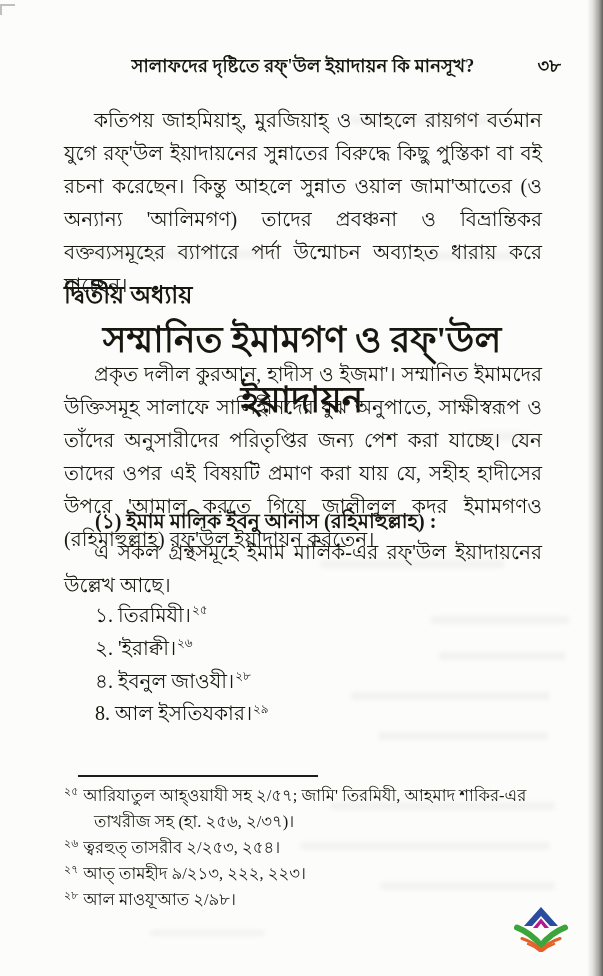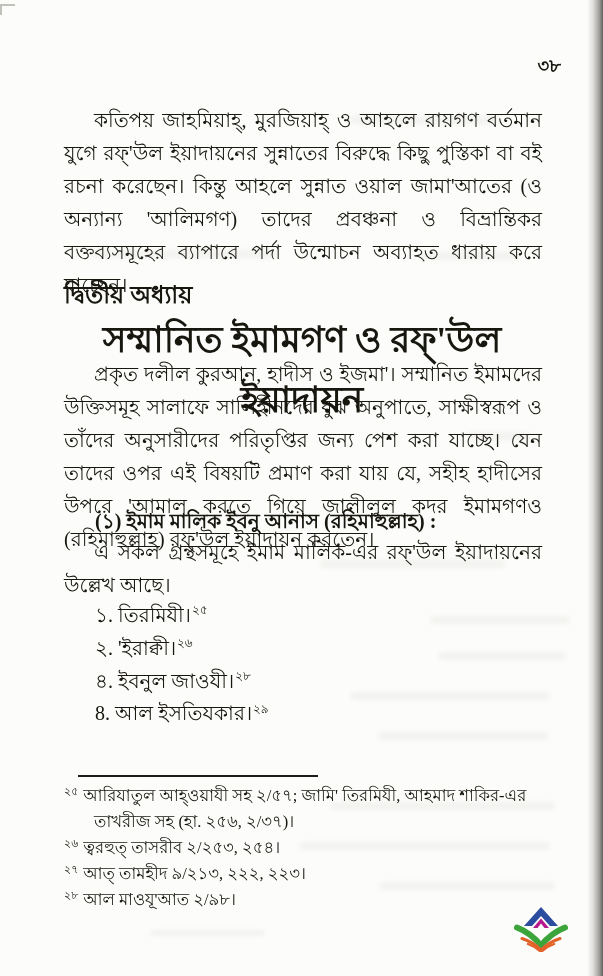--- a/index.html
+++ b/index.html
@@ -63,20 +63,21 @@
   .ghost{
     position:absolute;height:8px;background:#8d8b81;opacity:.08;
     filter:blur(2px);border-radius:3px;pointer-events:none;
   }
 </style>
 </head>
 <body>
 
 <div class="page">
 
+  <div class="running-head">সালাফদের দৃষ্টিতে রফ্‌'উল ইয়াদায়ন কি মানসূখ?</div>
   <div class="page-number">৩৮</div>
 
   <div class="para indent p1">কতিপয় জাহমিয়াহ্, মুরজিয়াহ্ ও আহলে রায়গণ বর্তমান যুগে রফ্‌'উল ইয়াদায়নের সুন্নাতের বিরুদ্ধে কিছু পুস্তিকা বা বই রচনা করেছেন। কিন্তু আহলে সুন্নাত ওয়াল জামা'আতের (ও অন্যান্য 'আলিমগণ) তাদের প্রবঞ্চনা ও বিভ্রান্তিকর বক্তব্যসমূহের ব্যাপারে পর্দা উন্মোচন অব্যাহত ধারায় করে যাচ্ছেন।</div>
 
   <div class="chapter-title">দ্বিতীয় অধ্যায়</div>
   <div class="chapter-subtitle">সম্মানিত ইমামগণ ও রফ্‌'উল ইয়াদায়ন</div>
 
   <div class="para indent p2">প্রকৃত দলীল কুরআন, হাদীস ও ইজমা'। সম্মানিত ইমামদের উক্তিসমূহ সালাফে সালিহীনদের বুঝ অনুপাতে, সাক্ষীস্বরূপ ও তাঁদের অনুসারীদের পরিতৃপ্তির জন্য পেশ করা যাচ্ছে। যেন তাদের ওপর এই বিষয়টি প্রমাণ করা যায় যে, সহীহ হাদীসের উপরে 'আমাল করতে গিয়ে জালীলুল কদর ইমামগণও (রহিমাহুল্লাহ) রফ্‌'উল ইয়াদায়ন করতেন।</div>
 
   <div class="section-heading">(১) ইমাম মালিক ইবনু আনাস (রহিমাহুল্লাহ) :</div>

